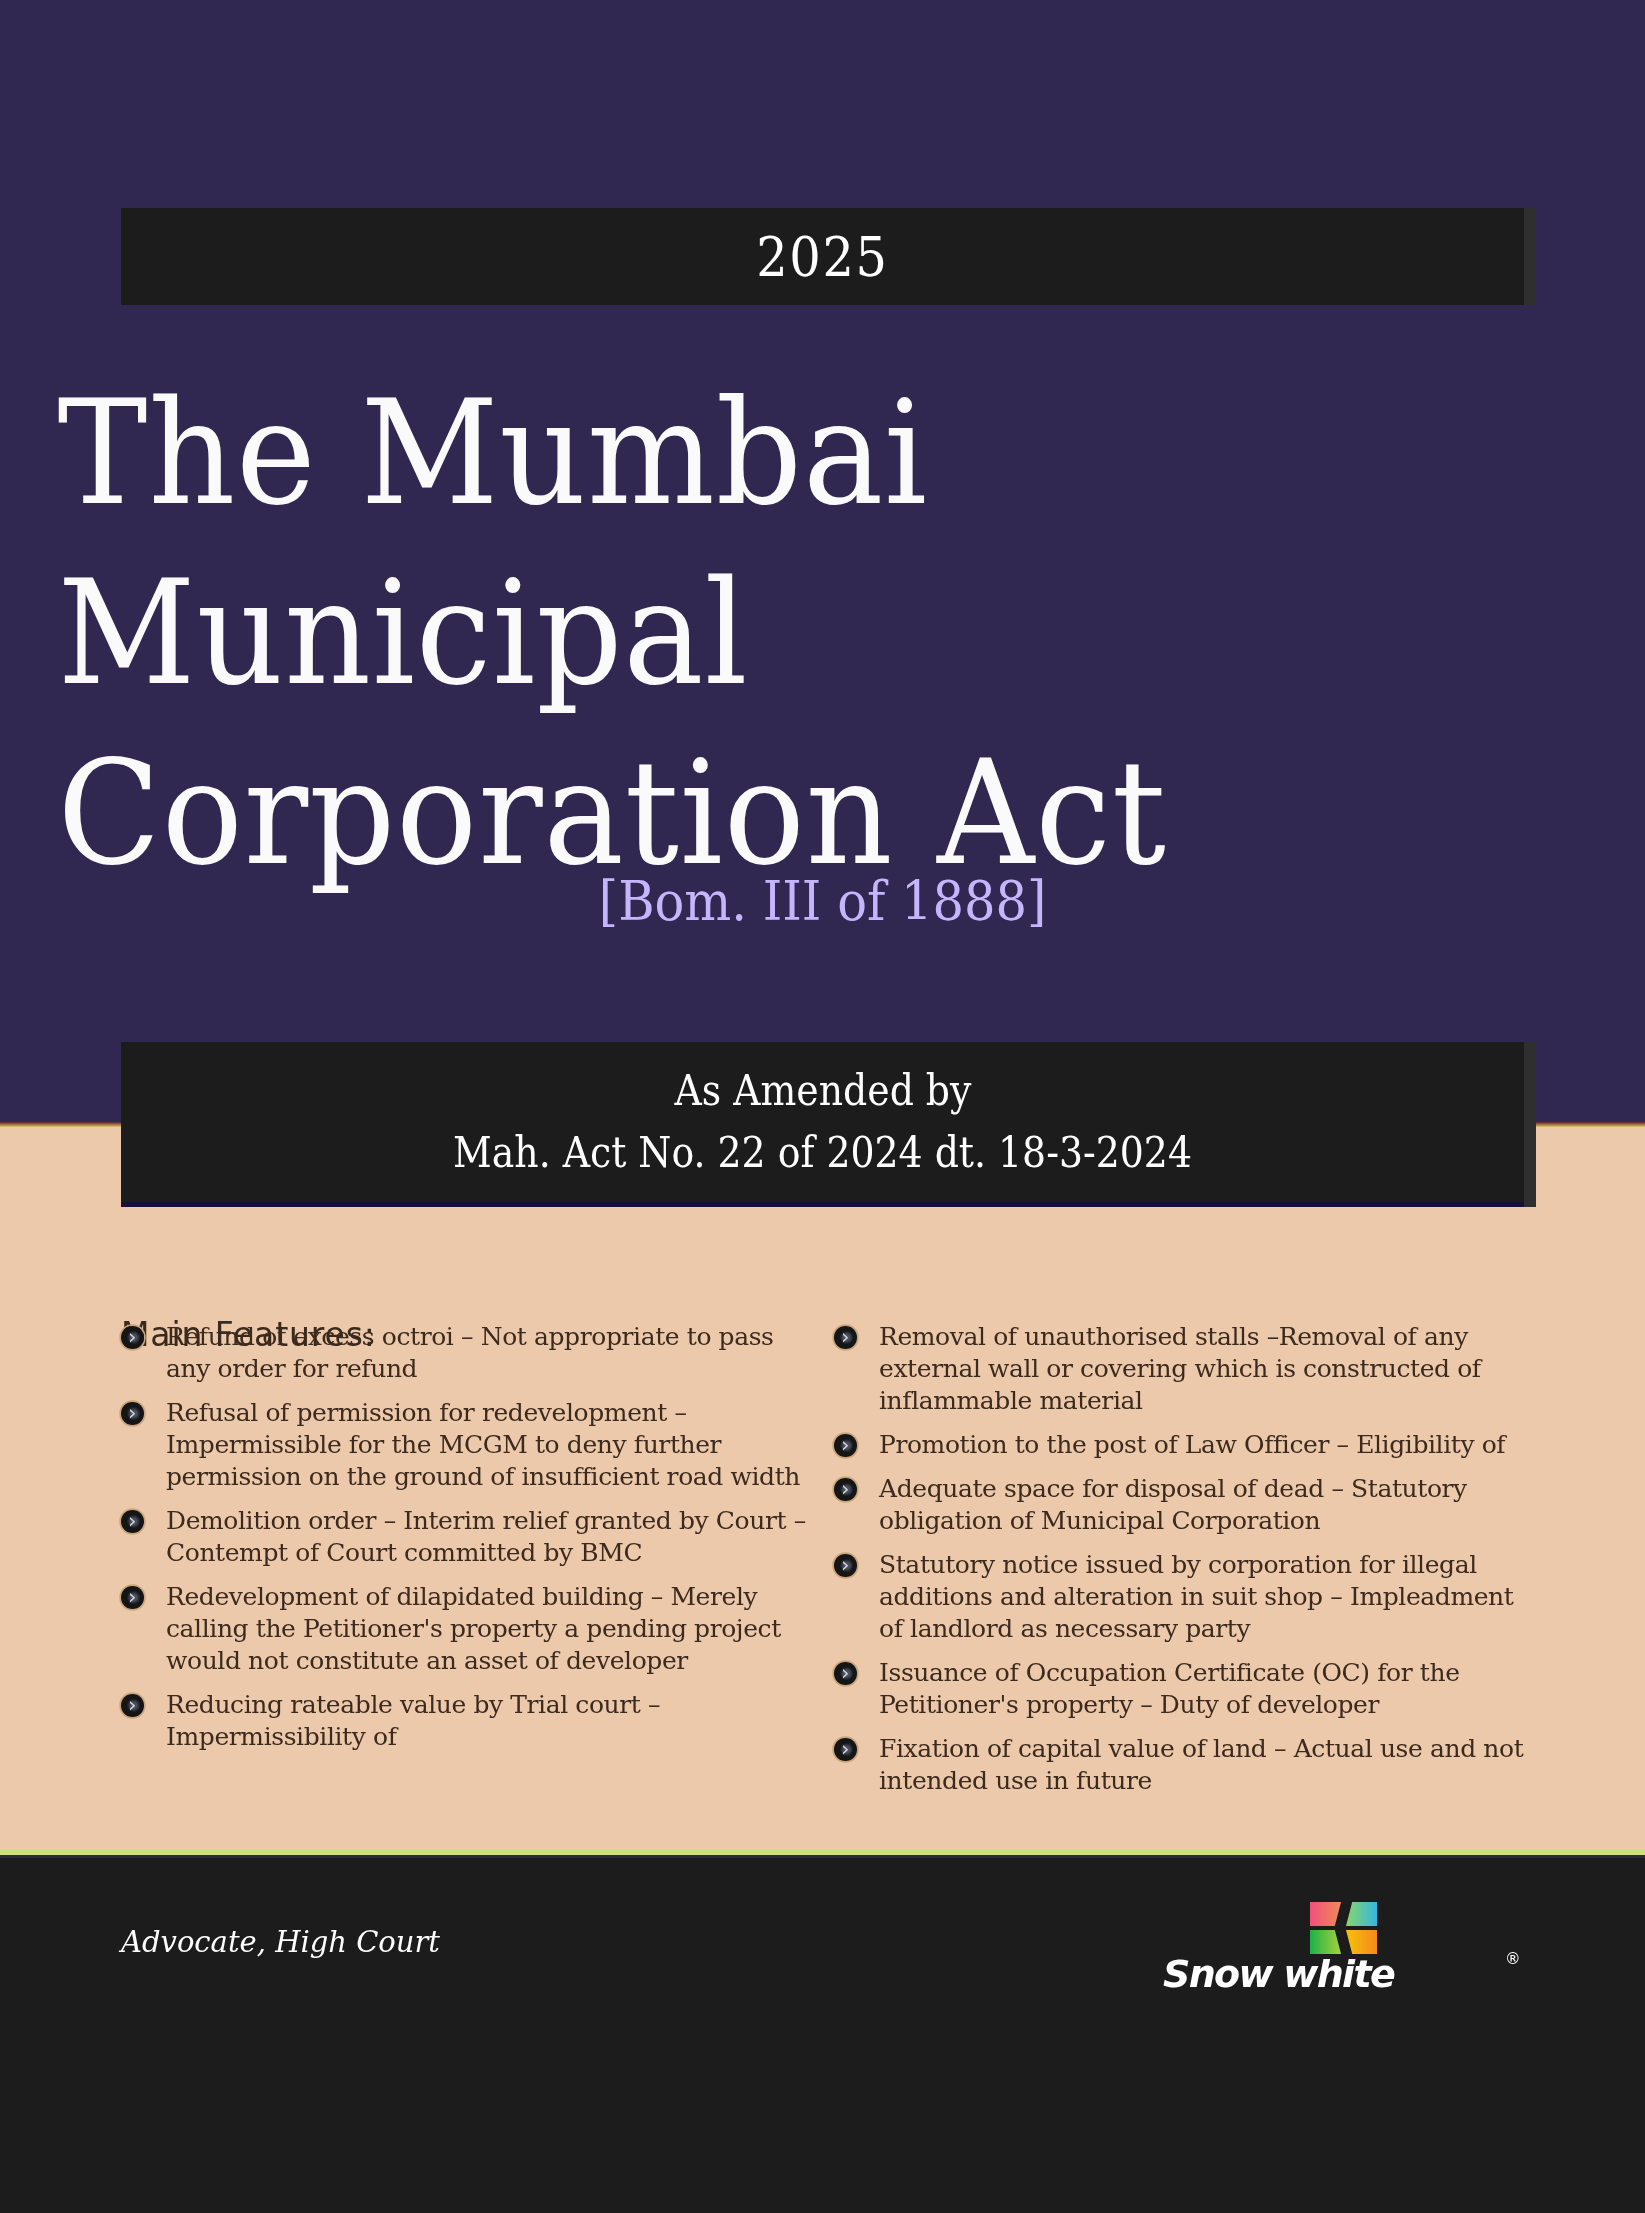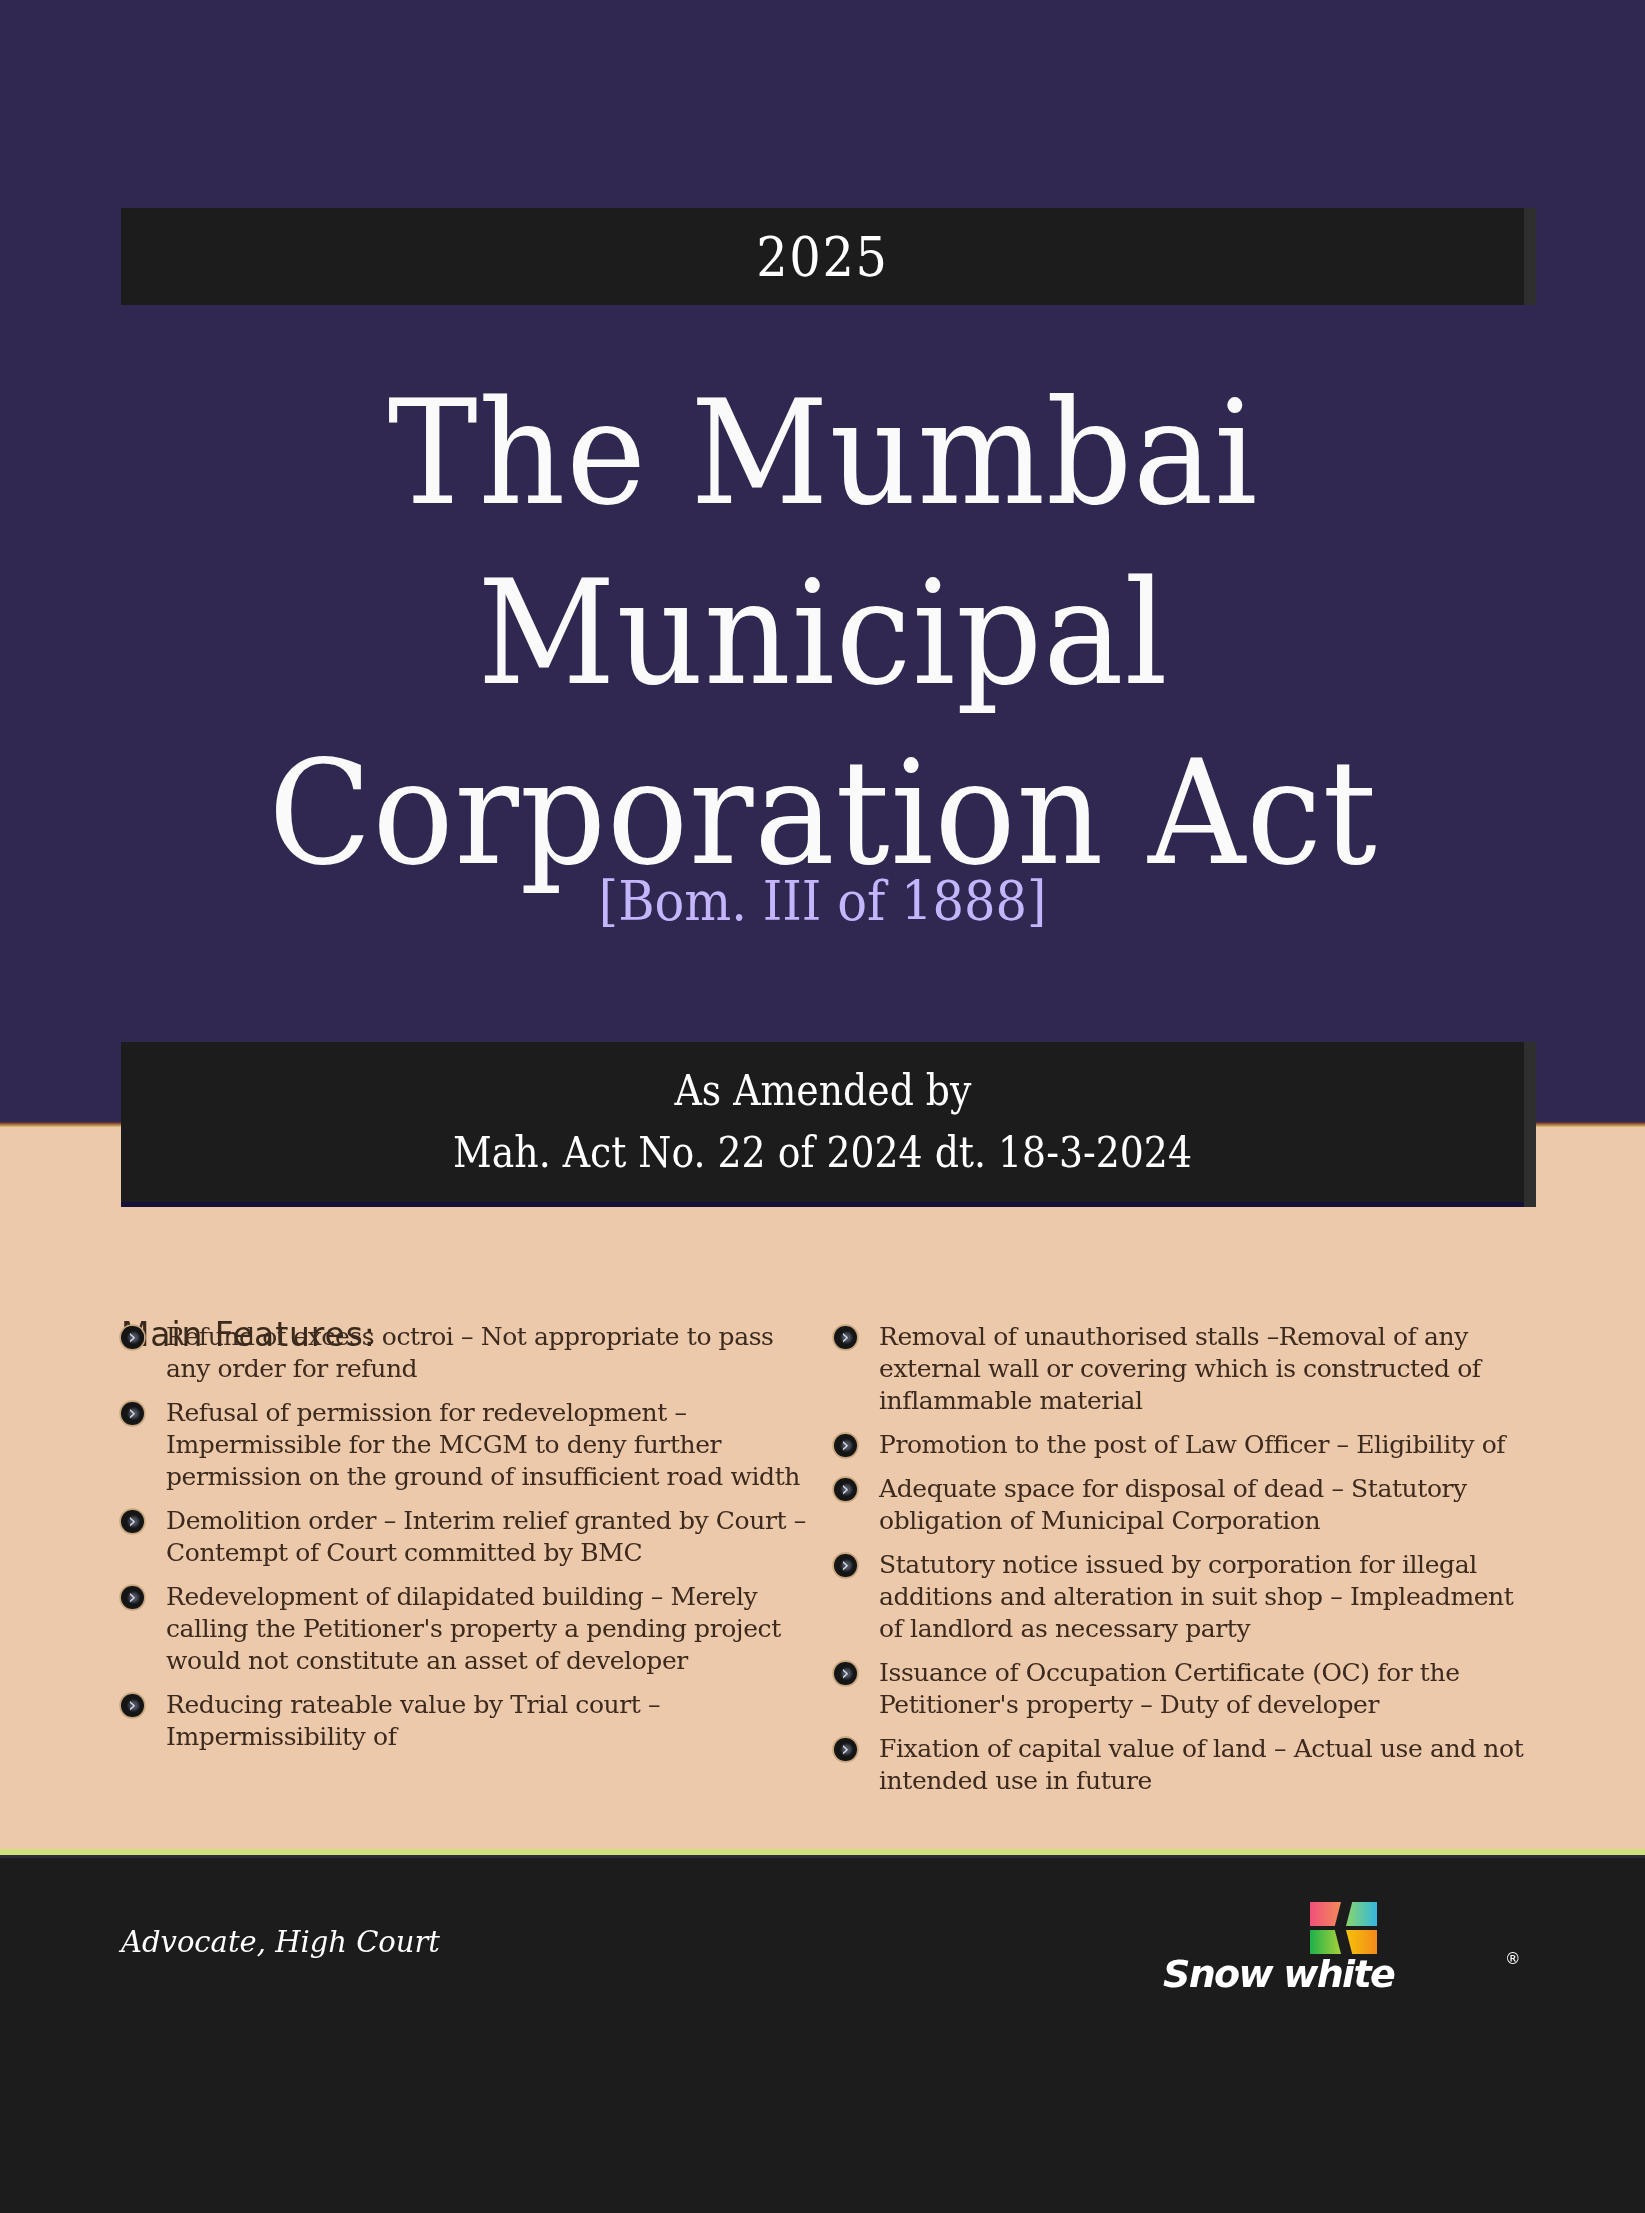--- a/index.html
+++ b/index.html
@@ -15,21 +15,21 @@
   .band-bot { position: absolute; left: 0; top: 1855px; width: 1646px; height: 359px; background: #1c1c1c; border-top: 3.5px solid #2b2a3a; }
 
   .year-bar {
     position: absolute; left: 121px; top: 208px; width: 1403px; height: 97px;
     background: #1c1c1c; box-shadow: 12px 0 0 #2f2f2f;
     display: flex; align-items: center; justify-content: center; text-align: center;
   }
   .year-bar span { color: #fff; font-size: 55px; letter-spacing: 1.7px; font-family: "DejaVu Serif", serif; transform: scaleX(0.9); display: inline-block; }
 
   .title {
-    position: absolute; left: 0; top: 363px; width: 1646px; text-align: center;
+    position: absolute; left: 0; top: 363px; width: 1646px; 
     color: #fafafa; font-family: "DejaVu Serif", serif; font-size: 145px; line-height: 180px;
     letter-spacing: 0.9px;
   }
   .title .line { display: block; transform: scaleX(0.93); }
   .subtitle {
     position: absolute; left: 0; top: 869px; width: 1646px; text-align: center;
     color: #c4b5fd; font-family: "DejaVu Serif", serif; font-size: 55px;
   }
   .subtitle span { display: inline-block; transform: scaleX(0.9); }
 

